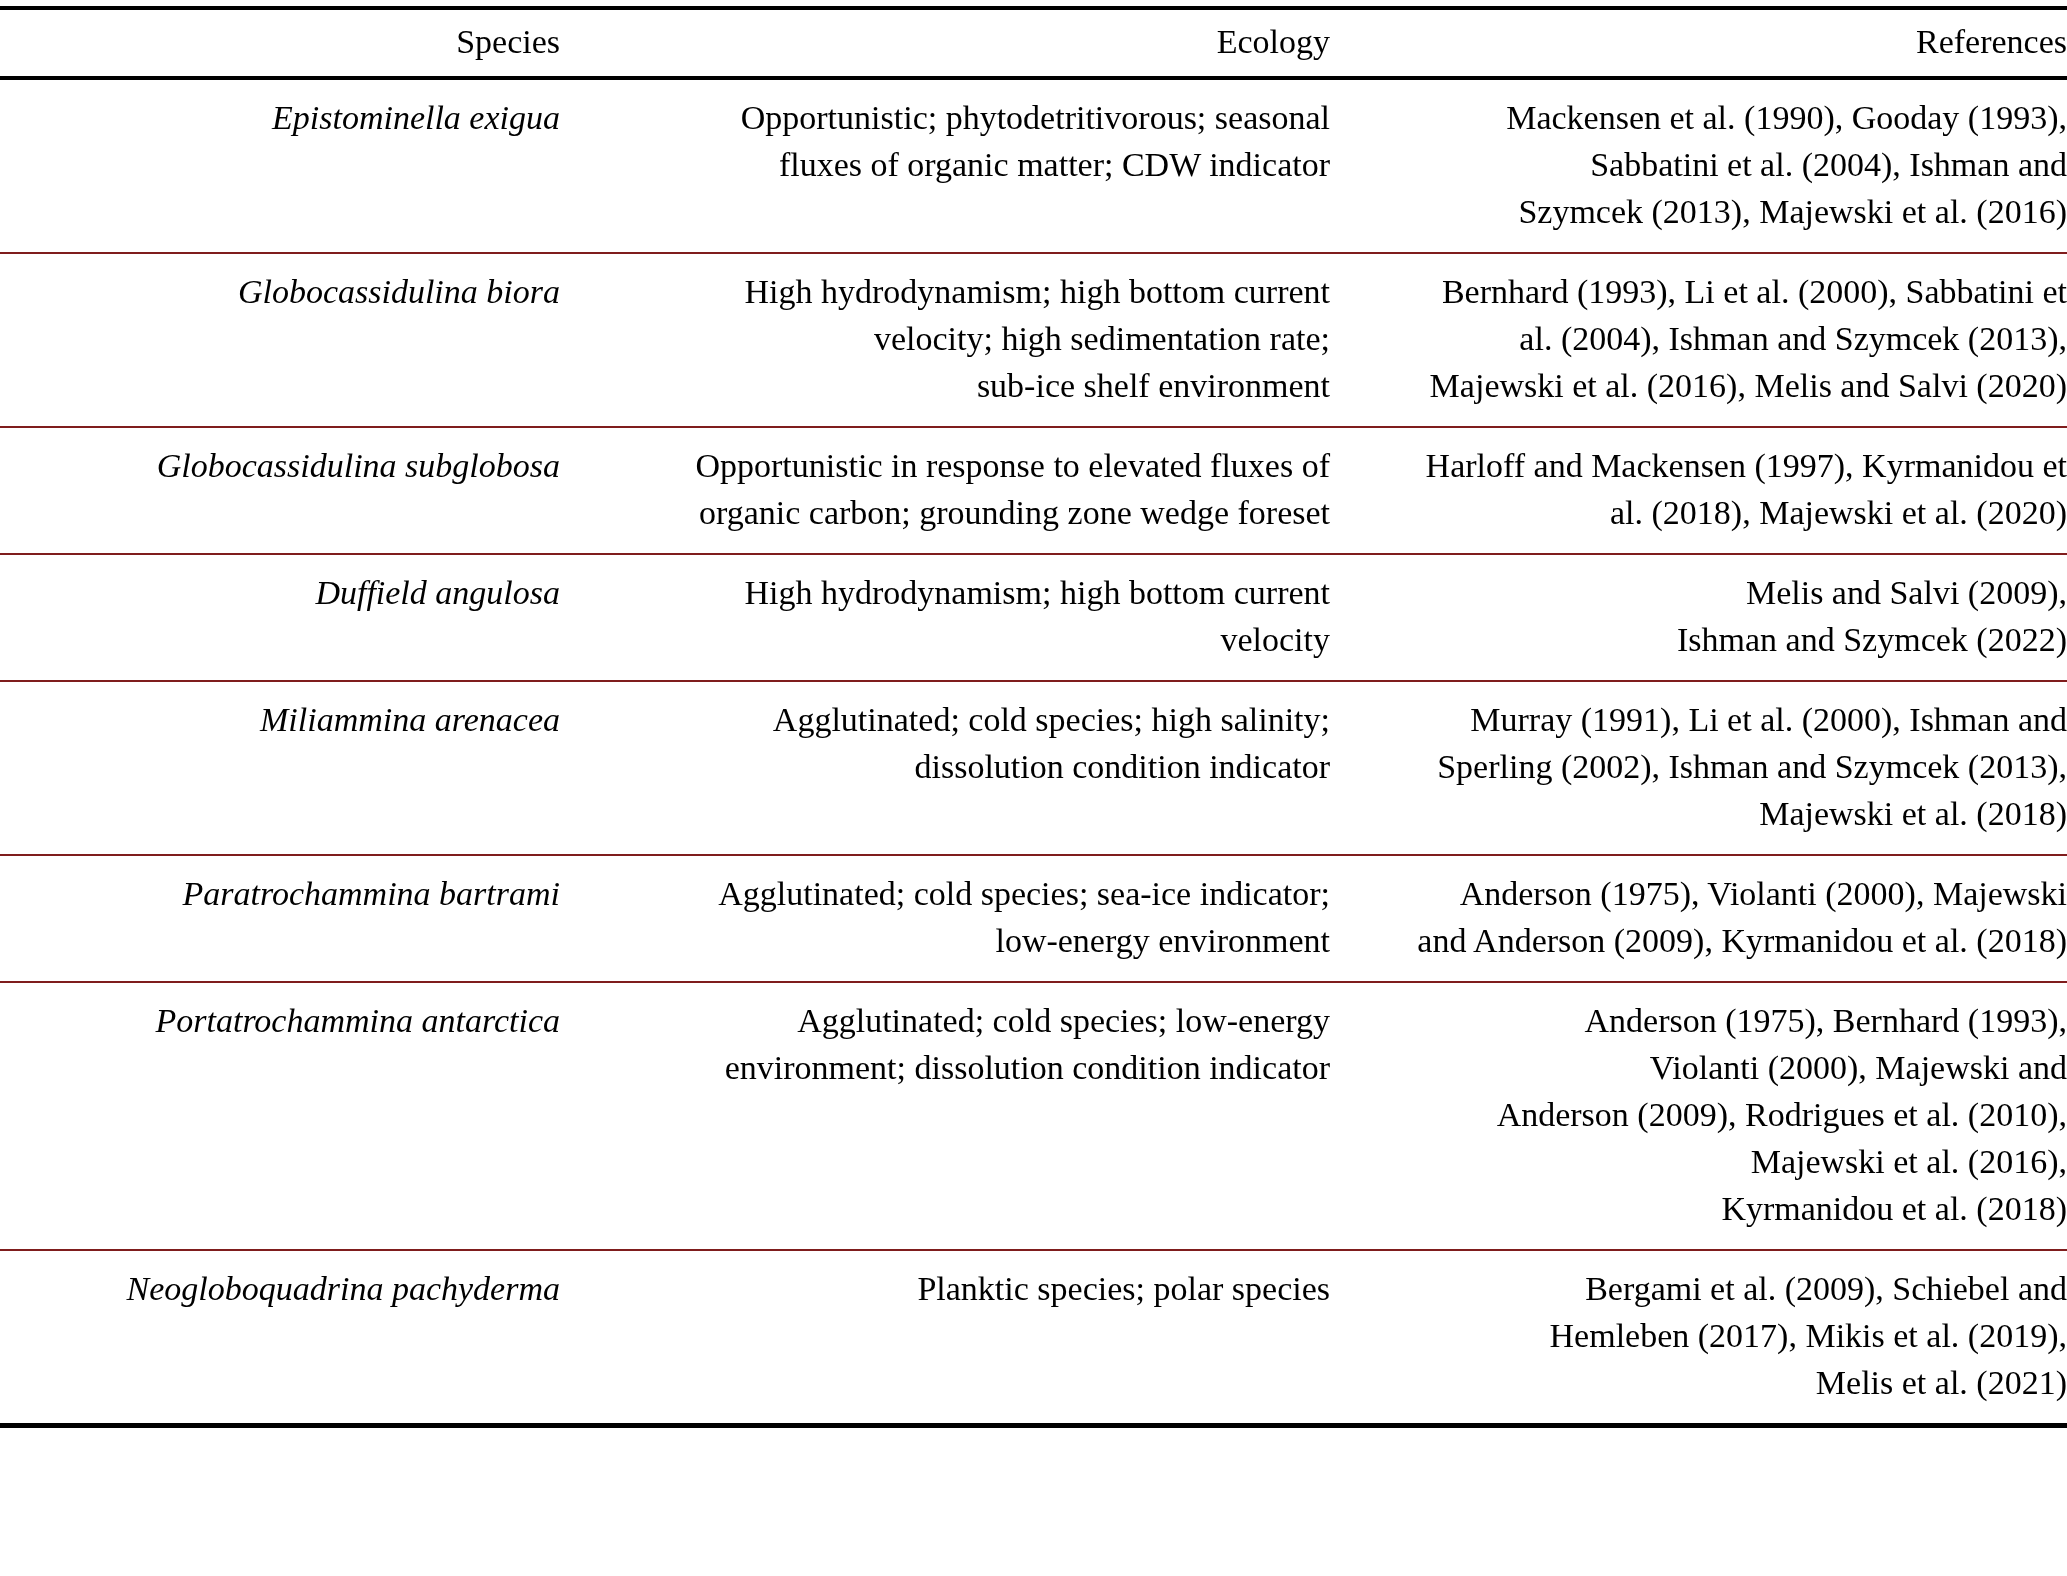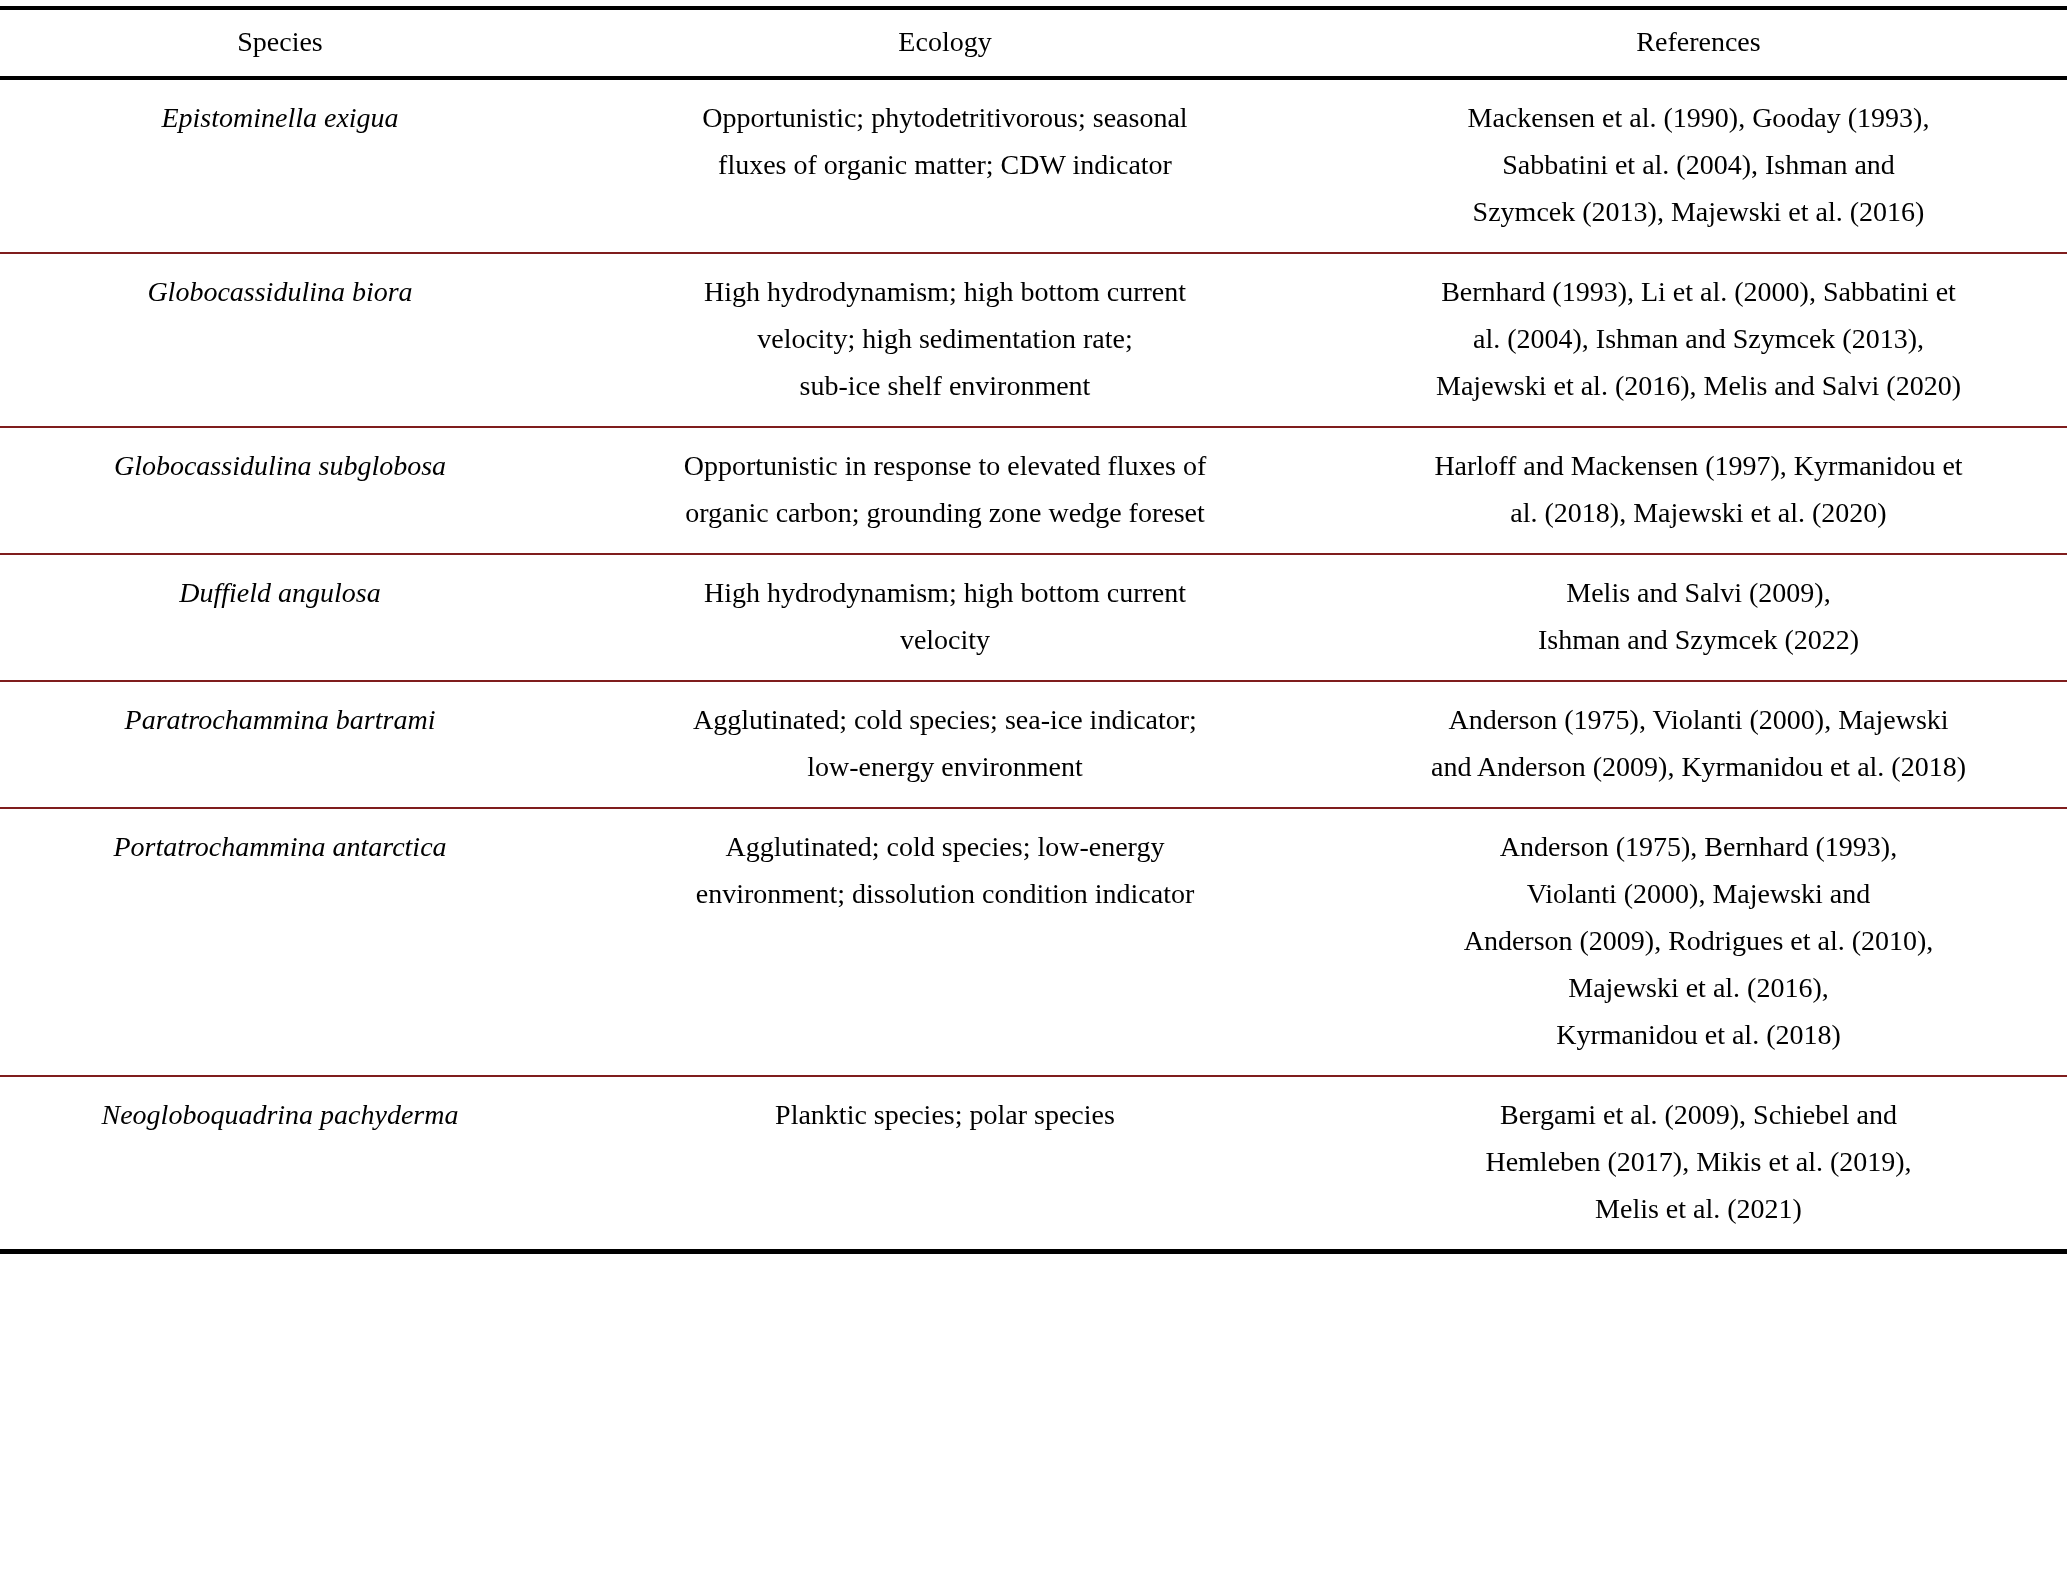--- a/index.html
+++ b/index.html
@@ -19,23 +19,23 @@
     border-collapse: collapse;
     table-layout: fixed;
     width: 2067px;
     margin-top: 6px;
     border-top: 4px solid #000;
     border-bottom: 5px solid #000;
   }
   table.ecology-table th,
   table.ecology-table td {
     vertical-align: top;
-    text-align: center;
+    text-align: right;
     font-weight: normal;
-    font-size: 28px;
+    font-size: 34px;
     line-height: 47px;
     white-space: pre;
     padding: 14px 0 17px 0;
     overflow: visible;
   }
   table.ecology-table thead th {
     border-bottom: 4px solid #000;
     padding: 8px 0 11px 0;
   }
   table.ecology-table tbody td {
@@ -87,20 +87,28 @@
 al. (2018), Majewski et al. (2020)</td>
       </tr>
       <tr>
         <td class="species-col">Duffield angulosa</td>
         <td>High hydrodynamism; high bottom current
 velocity</td>
         <td>Melis and Salvi (2009),
 Ishman and Szymcek (2022)</td>
       </tr>
       <tr>
+        <td class="species-col">Miliammina arenacea</td>
+        <td>Agglutinated; cold species; high salinity;
+dissolution condition indicator</td>
+        <td>Murray (1991), Li et al. (2000), Ishman and
+Sperling (2002), Ishman and Szymcek (2013),
+Majewski et al. (2018)</td>
+      </tr>
+      <tr>
         <td class="species-col">Paratrochammina bartrami</td>
         <td>Agglutinated; cold species; sea-ice indicator;
 low-energy environment</td>
         <td>Anderson (1975), Violanti (2000), Majewski
 and Anderson (2009), Kyrmanidou et al. (2018)</td>
       </tr>
       <tr>
         <td class="species-col">Portatrochammina antarctica</td>
         <td>Agglutinated; cold species; low-energy
 environment; dissolution condition indicator</td>

